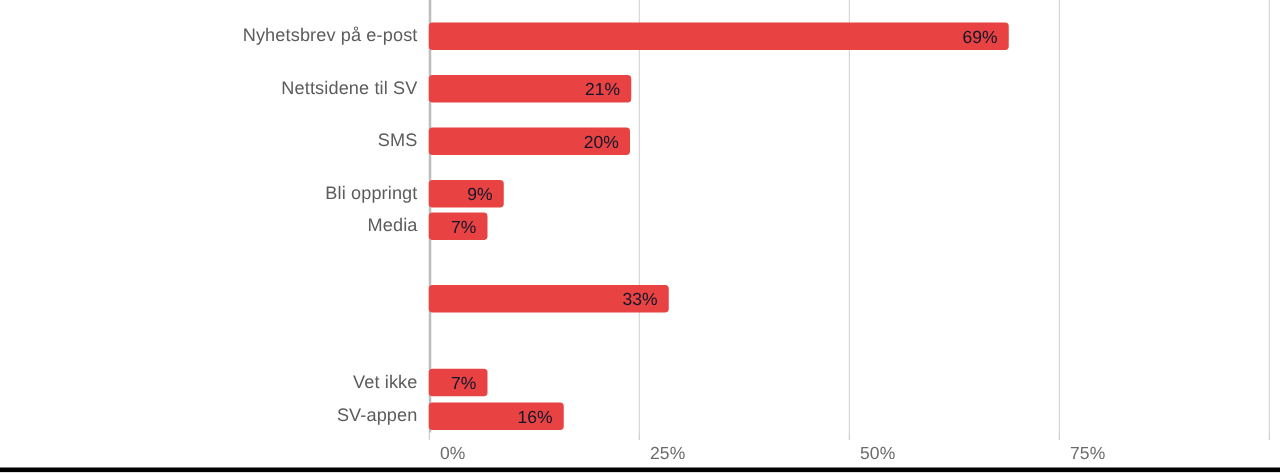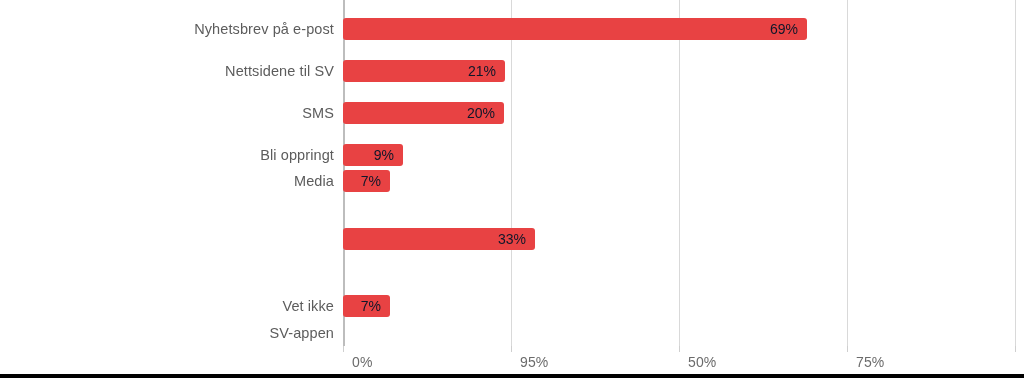--- a/index.html
+++ b/index.html
@@ -156,37 +156,40 @@
     </div>
 
     <div class="row" style="top:228px;">
       <div class="bar" style="width:192px;">
         <span class="bar-value">33%</span>
       </div>
     </div>
 
     <div class="row" style="top:274px;margin-top:48px;">
       <div class="cat-label">SV-appen</div>
+      <div class="bar" style="width: 108px;">
+        <span class="bar-value">16%</span>
+      </div>
     </div>
 
     <div class="row" style="top:295px;">
       <div class="cat-label">Vet ikke</div>
       <div class="bar" style="width:47px;">
         <span class="bar-value">7%</span>
       </div>
     </div>
 
   </div>
 
   <div class="tick-mark" style="left:343px;"></div>
   <div class="tick-mark" style="left:511px;"></div>
   <div class="tick-mark" style="left:679px;"></div>
   <div class="tick-mark" style="left:847px;"></div>
   <div class="tick-mark" style="left:1015px;"></div>
 
   <div class="x-tick-label" style="left: 352px; transform: none;">0%</div>
-  <div class="x-tick-label" style="left: 520px; transform: none;">95%</div>
+  <div class="x-tick-label" style="left: 520px; transform: none;">25%</div>
   <div class="x-tick-label" style="left: 688px; transform: none;">50%</div>
   <div class="x-tick-label" style="left: 856px; transform: none;">75%</div>
 
   <div class="bottom-rule"></div>
 
 </div>
 
 </body></html>

